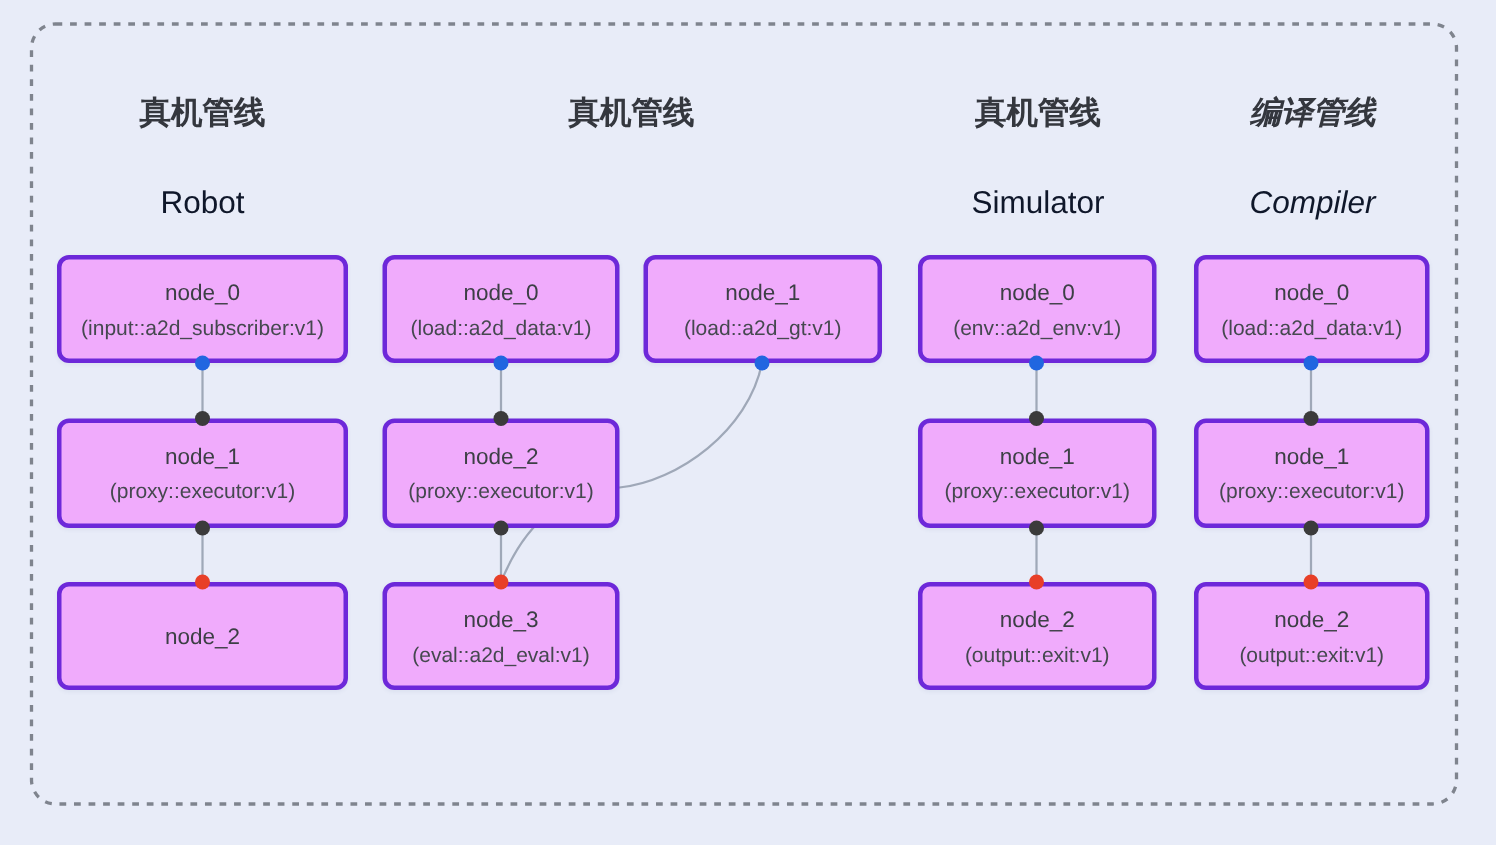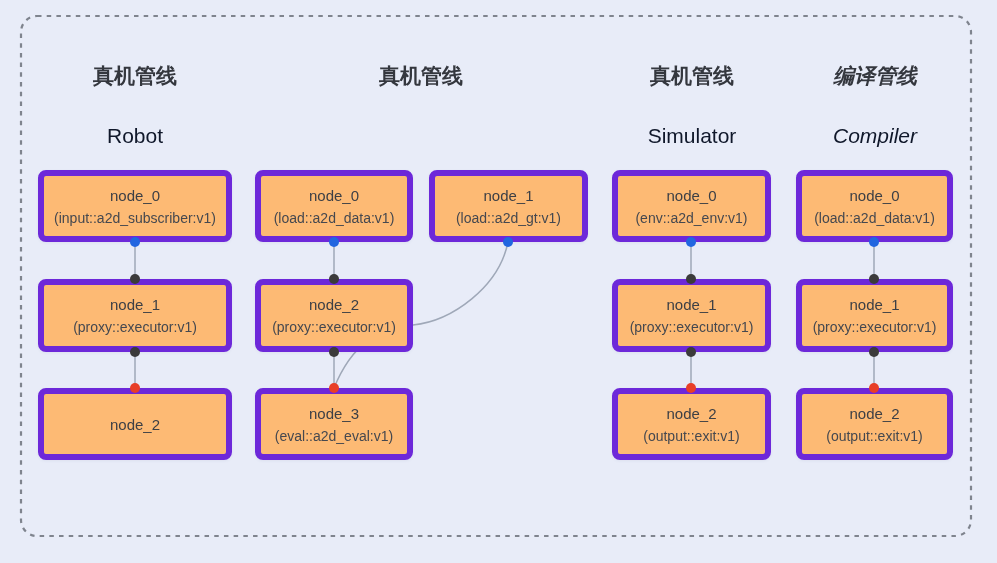--- a/index.html
+++ b/index.html
@@ -21,22 +21,22 @@
   }
   .hdr-en{
     top:123px;font-size:21px;font-weight:400;color:#0f172a;line-height:26px;
   }
   .hx-robot{left:25px;}
   .hx-eval{left:311px;}
   .hx-sim{left:582px;}
   .hx-comp{left:765px;font-style:italic;}
   .node{
     position:absolute;z-index:2;
-    background:#fdba74;
-    border:6px solid #6d28d9;
+    background:#f0abfc;
+    border:3px solid #6d28d9;
     border-radius:8px;
     box-shadow:0 1px 3px rgba(70,85,130,0.07);
     display:flex;flex-direction:column;justify-content:center;align-items:center;
     gap:2px;box-sizing:border-box;
   }
   .nname{font-size:15px;color:#3c3f45;line-height:21px;}
   .nspec{font-size:14px;color:#45484f;line-height:20px;}
   .c-robot{left:38px;width:194px;}
   .c-evalA{left:255px;width:158px;}
   .c-evalB{left:429px;width:159px;}

